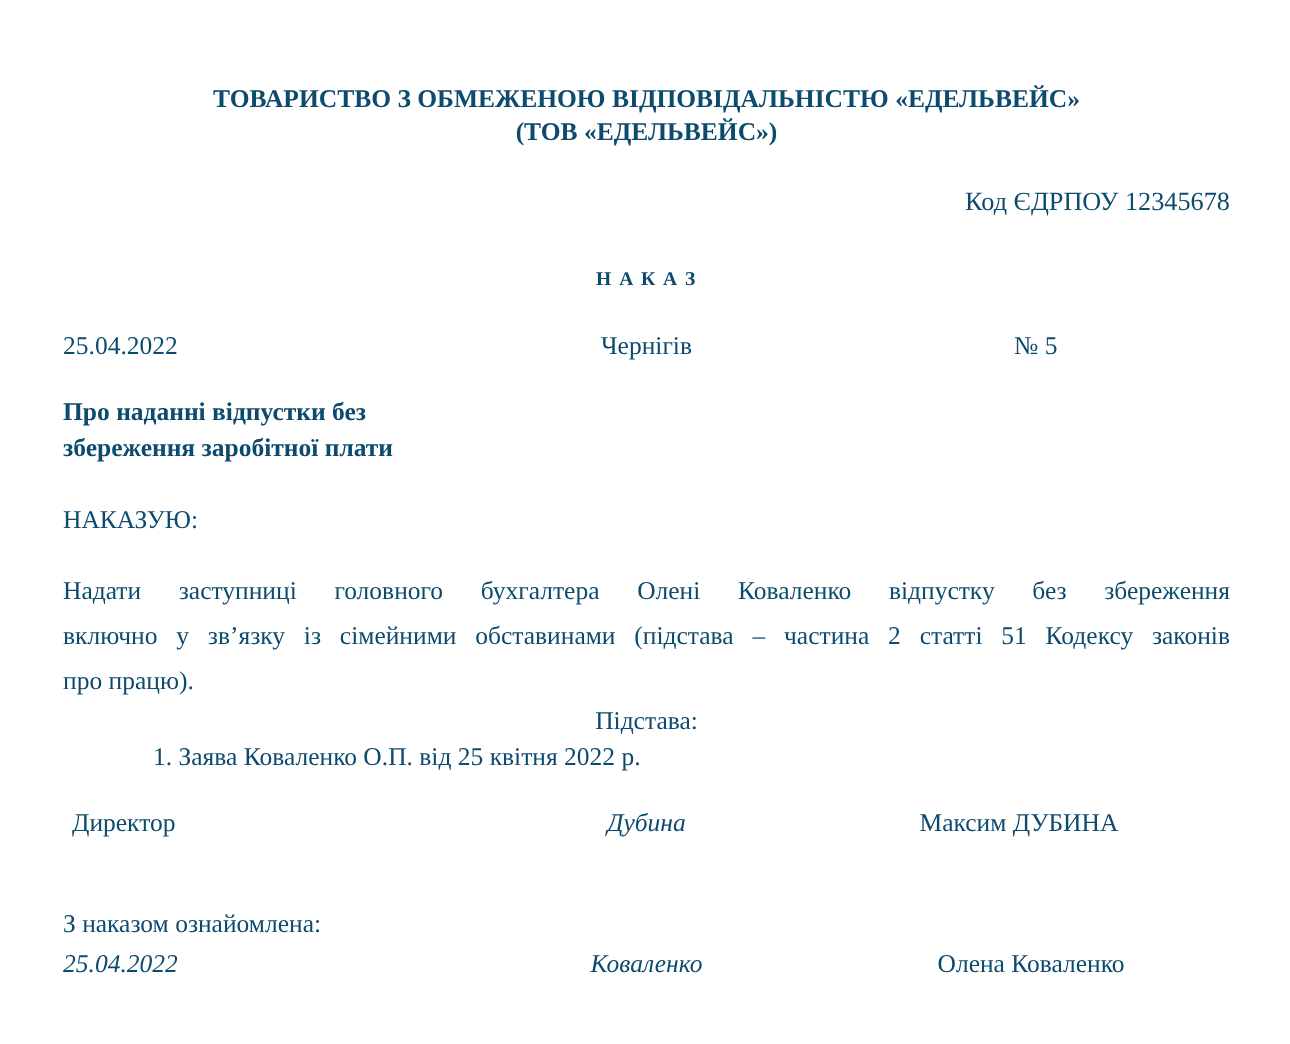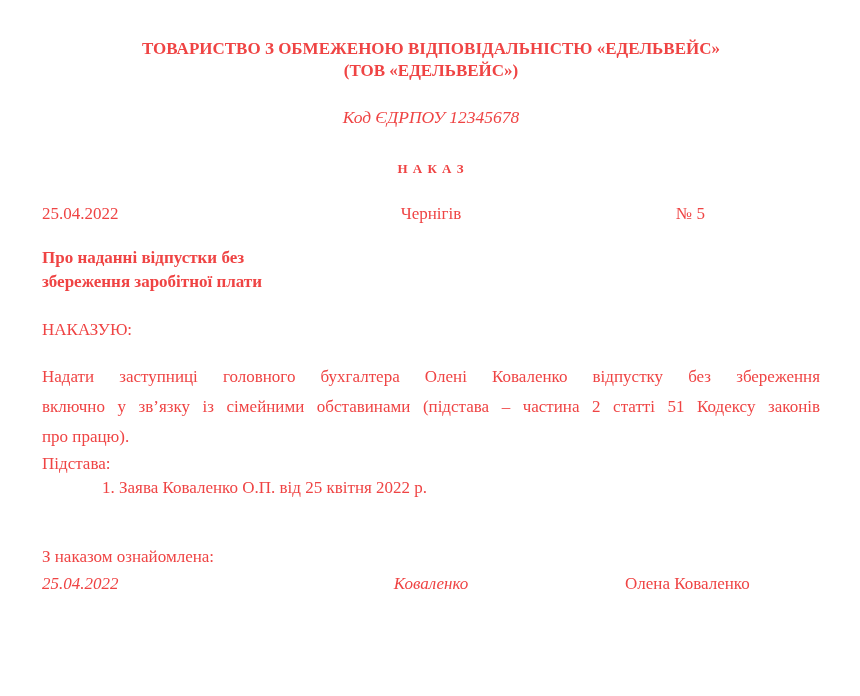--- a/index.html
+++ b/index.html
@@ -5,39 +5,38 @@
   html, body {
     margin: 0;
     padding: 0;
     background: #ffffff;
   }
   .page {
     position: relative;
     width: 860px;
     height: 696px;
     background: #ffffff;
-    color: #ef4444;
+    color: #0c4a6e;
     box-sizing: border-box;
-    padding: 38px 40px 0 42px;
+    padding: 55px 40px 0 42px;
     font-family: "Liberation Serif", "DejaVu Serif", serif;
     font-size: 17px;
     overflow: hidden;
   }
   .company {
     text-align: center;
     font-weight: bold;
     line-height: 22px;
     font-size: 17px;
   }
   .edrpou {
     margin-top: 25px;
-    text-align: center;
+    text-align: right;
     line-height: 21px;
     font-size: 17.5px;
-    font-style: italic;
   }
   .doc-title {
     margin-top: 30px;
     text-align: center;
     font-weight: bold;
     letter-spacing: 1px;
     line-height: 21px;
     font-size: 13px;
   }
   .meta-row {
@@ -73,20 +72,21 @@
     line-height: 30px;
     text-align: justify;
     text-align-last: justify;
   }
   .body-line.last {
     text-align: right;
     text-align-last: left;
   }
   .basis-label {
     line-height: 24px;
+    text-align: center;
   }
   .basis-item {
     line-height: 24px;
     padding-left: 60px;
   }
   .sig-row {
     position: relative;
     margin-top: 21px;
     height: 21px;
     line-height: 21px;
@@ -154,20 +154,25 @@
 
   <div class="body-par">
     <div class="body-line">Надати заступниці головного бухгалтера Олені Коваленко відпустку без збереження</div>
     <div class="body-line">включно у зв’язку із сімейними обставинами (підстава – частина 2 статті 51 Кодексу законів</div>
     <div class="body-line last">про працю).</div>
   </div>
 
   <div class="basis-label">Підстава:</div>
   <div class="basis-item">1. Заява Коваленко О.П. від 25 квітня 2022 р.</div>
 
+  <div class="sig-row">
+    <span class="sig-position">Директор</span>
+    <span class="sig-script">Дубина</span>
+    <span class="sig-name">Максим ДУБИНА</span>
+  </div>
 
   <div class="ack-label">З наказом ознайомлена:</div>
 
   <div class="ack-row">
     <span class="ack-date">25.04.2022</span>
     <span class="sig-script">Коваленко</span>
     <span class="ack-name">Олена Коваленко</span>
   </div>
 
 </div>

